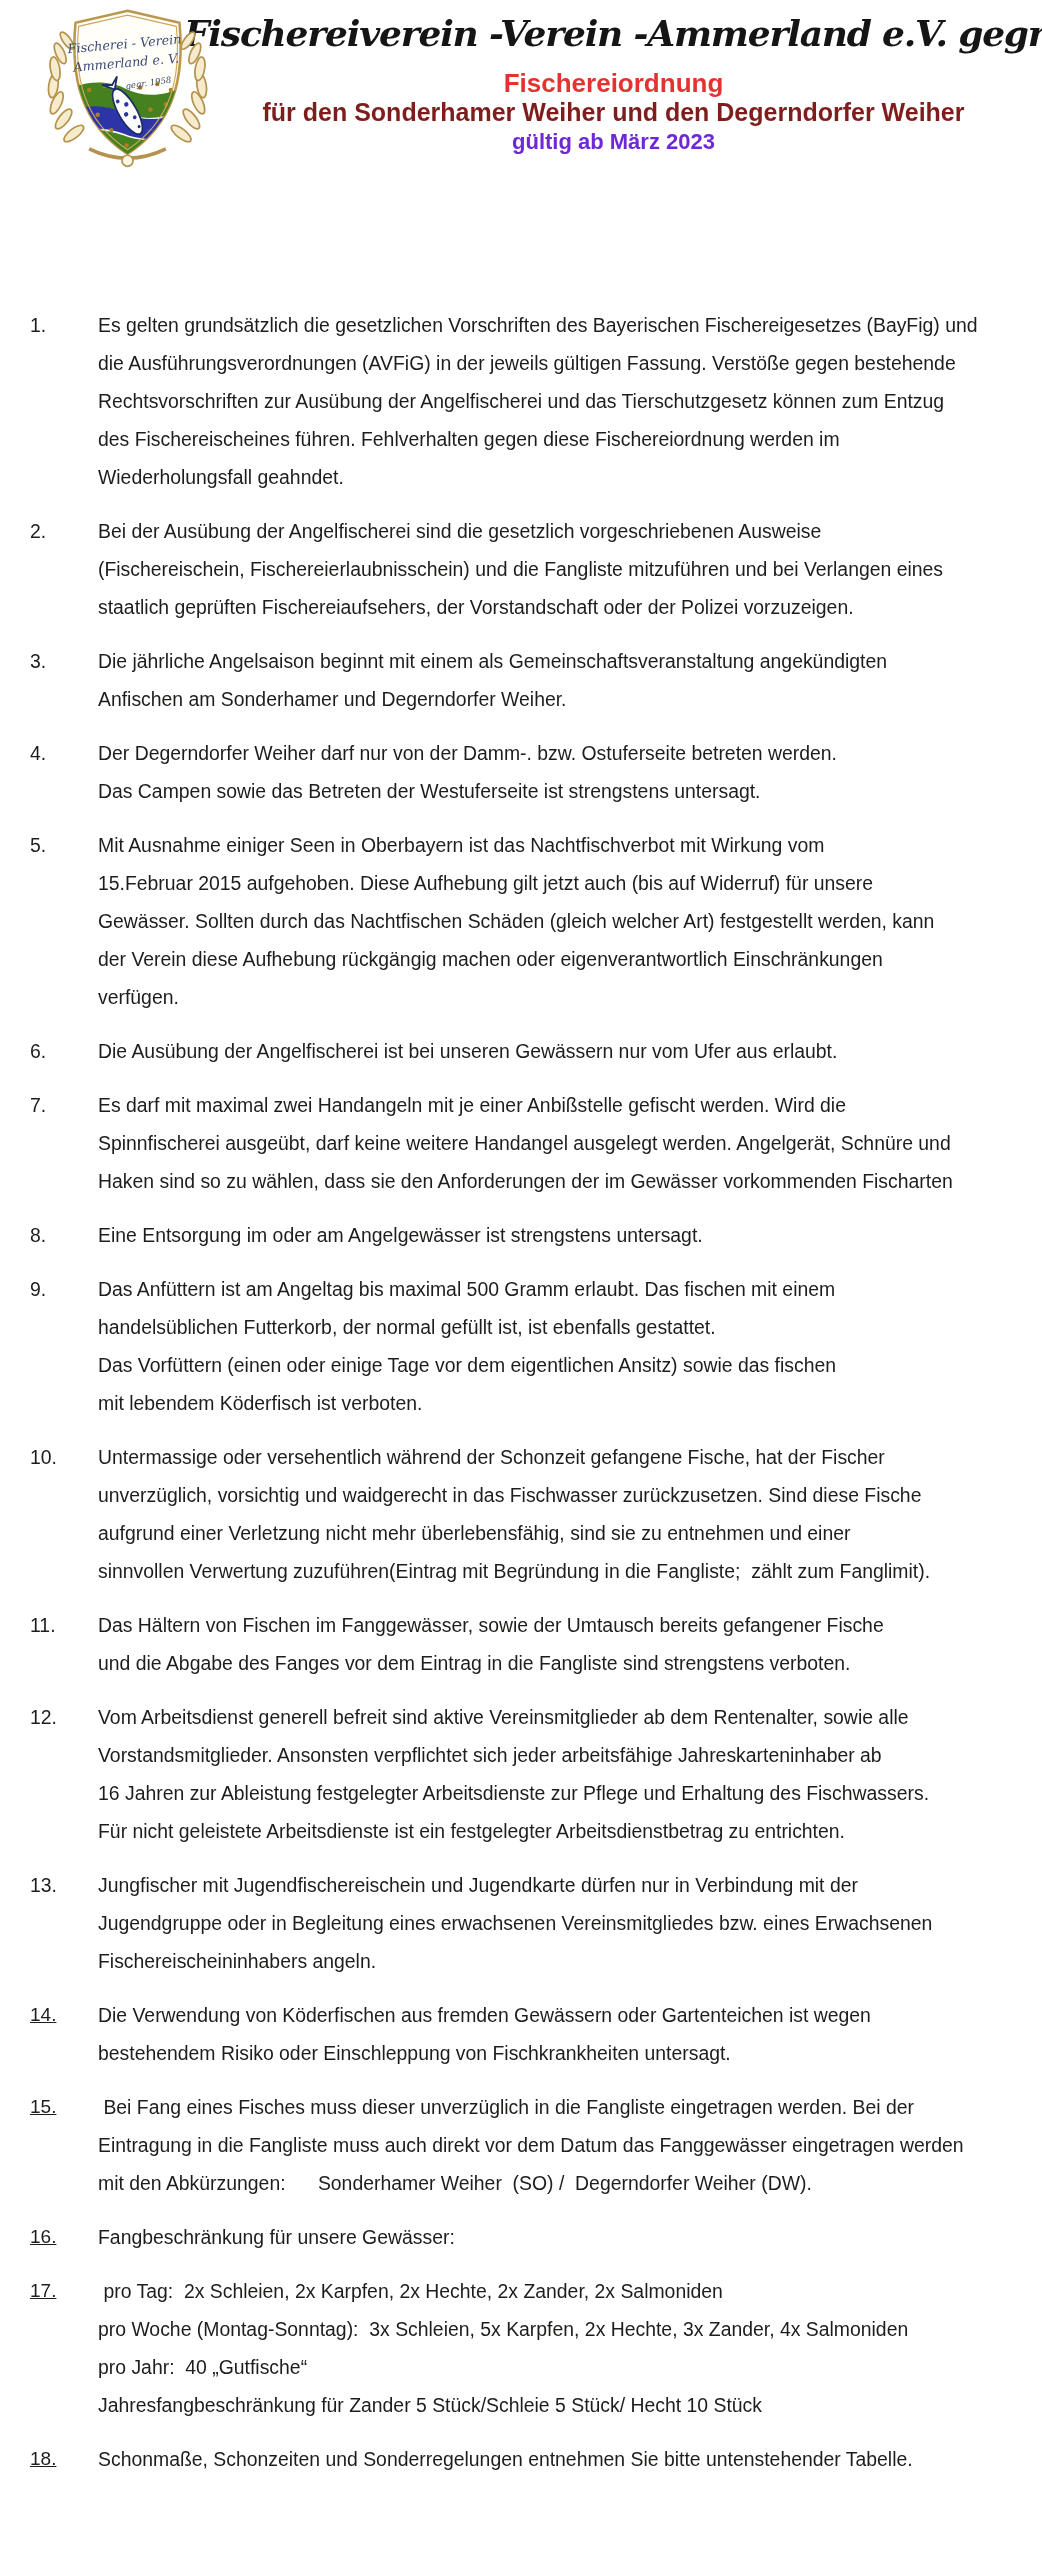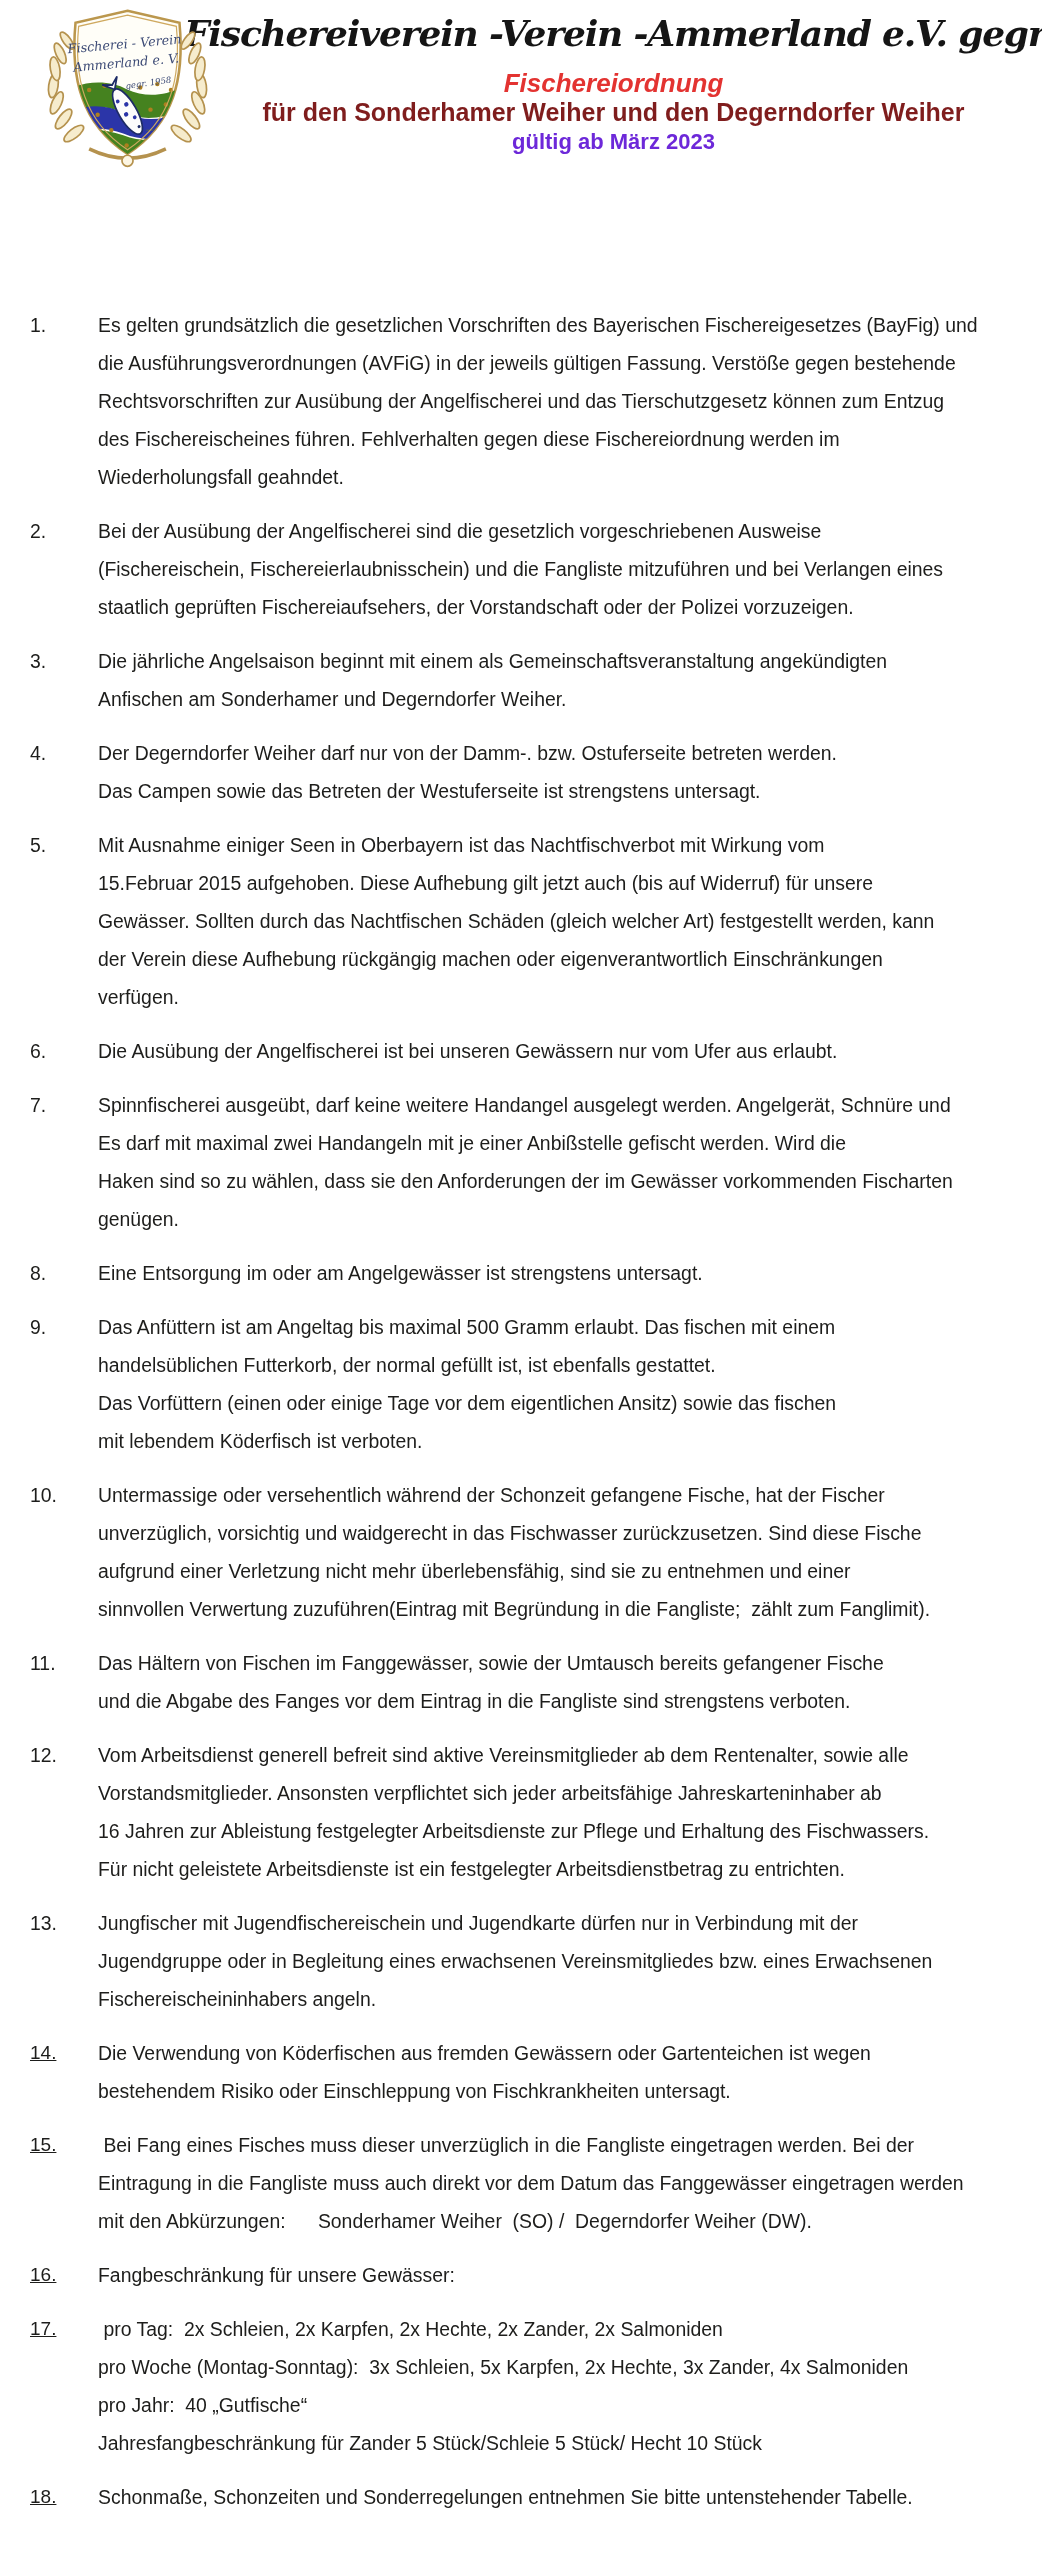--- a/index.html
+++ b/index.html
@@ -10,21 +10,21 @@
     overflow:hidden;
   }
   
   .header { position:relative; height:234px; }
   .logo { position:absolute; left:38px; top:4px; width:179px; height:167px; }
   .header-text { margin-left:184px; text-align:center; padding-top:12px; }
   .club-title {
     font-family:"DejaVu Serif", serif; font-style:italic; font-weight:bold;
     font-size:36px; letter-spacing:-1.2px; white-space:nowrap; color:#151515;
   }
-  .doc-title  { color:#e33331; font-weight:bold; font-size:26px; margin-top:15px; line-height:28px;font-style:italic; }
+  .doc-title  { color:#e33331; font-weight:bold; font-size:26px; margin-top:15px; line-height:28px; }
   .doc-subtitle { color:#7f1d1d; font-weight:bold; font-size:25px; line-height:30px; }
   .valid-from { color:#6d28d9; font-weight:bold; font-size:22px; line-height:30px; }
   
   .rules { margin:72px 28px 0 30px; }
   .rule { display:flex; margin-bottom:16px; }
   .rule .num {
     flex:0 0 40px; width:40px; font-size:19.4px; line-height:38px; color:#1d1d1b;
   }
   .rule .num.small { font-size:19px;text-decoration:underline; }
   .rule-body { flex:1; min-width:0;margin-left:28px; }
@@ -165,24 +165,23 @@
       </div>
       <div class="rule">
         <span class="num">6.</span>
         <div class="rule-body">
           <div class="line"><span>Die Ausübung der Angelfischerei ist bei unseren Gewässern nur vom Ufer aus erlaubt.</span></div>
         </div>
       </div>
       <div class="rule">
         <span class="num">7.</span>
         <div class="rule-body">
+          <div class="line"><span>Es darf mit maximal zwei Handangeln mit je einer Anbißstelle gefischt werden. Wird die</span></div>
           <div class="line"><span>Spinnfischerei ausgeübt, darf keine weitere Handangel ausgelegt werden. Angelgerät, Schnüre und</span></div>
-          <div class="line"><span>Es darf mit maximal zwei Handangeln mit je einer Anbißstelle gefischt werden. Wird die</span></div>
           <div class="line"><span>Haken sind so zu wählen, dass sie den Anforderungen der im Gewässer vorkommenden Fischarten</span></div>
-          <div class="line"><span>genügen.</span></div>
         </div>
       </div>
       <div class="rule">
         <span class="num">8.</span>
         <div class="rule-body">
           <div class="line"><span>Eine Entsorgung im oder am Angelgewässer ist strengstens untersagt.</span></div>
         </div>
       </div>
       <div class="rule">
         <span class="num">9.</span>

